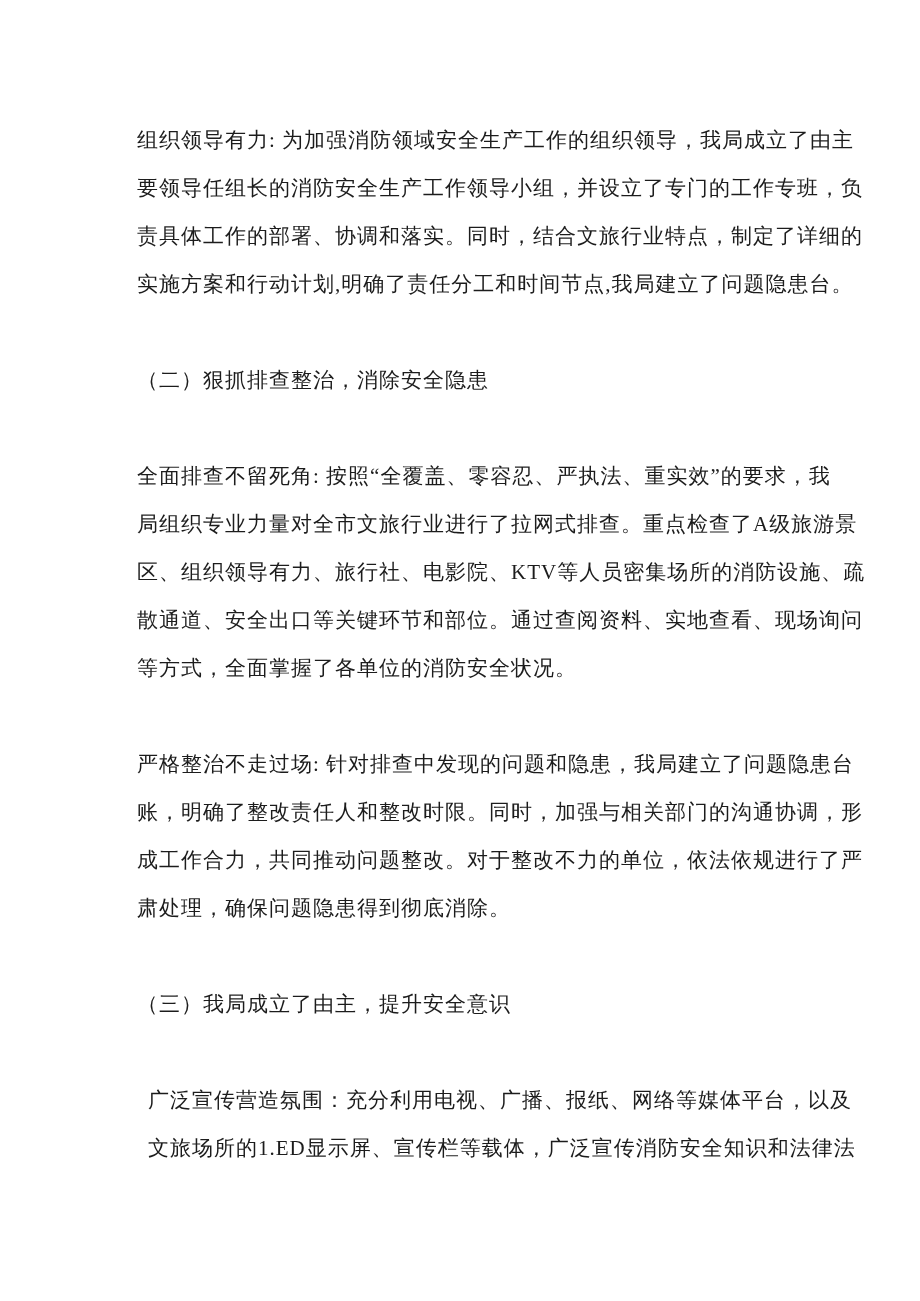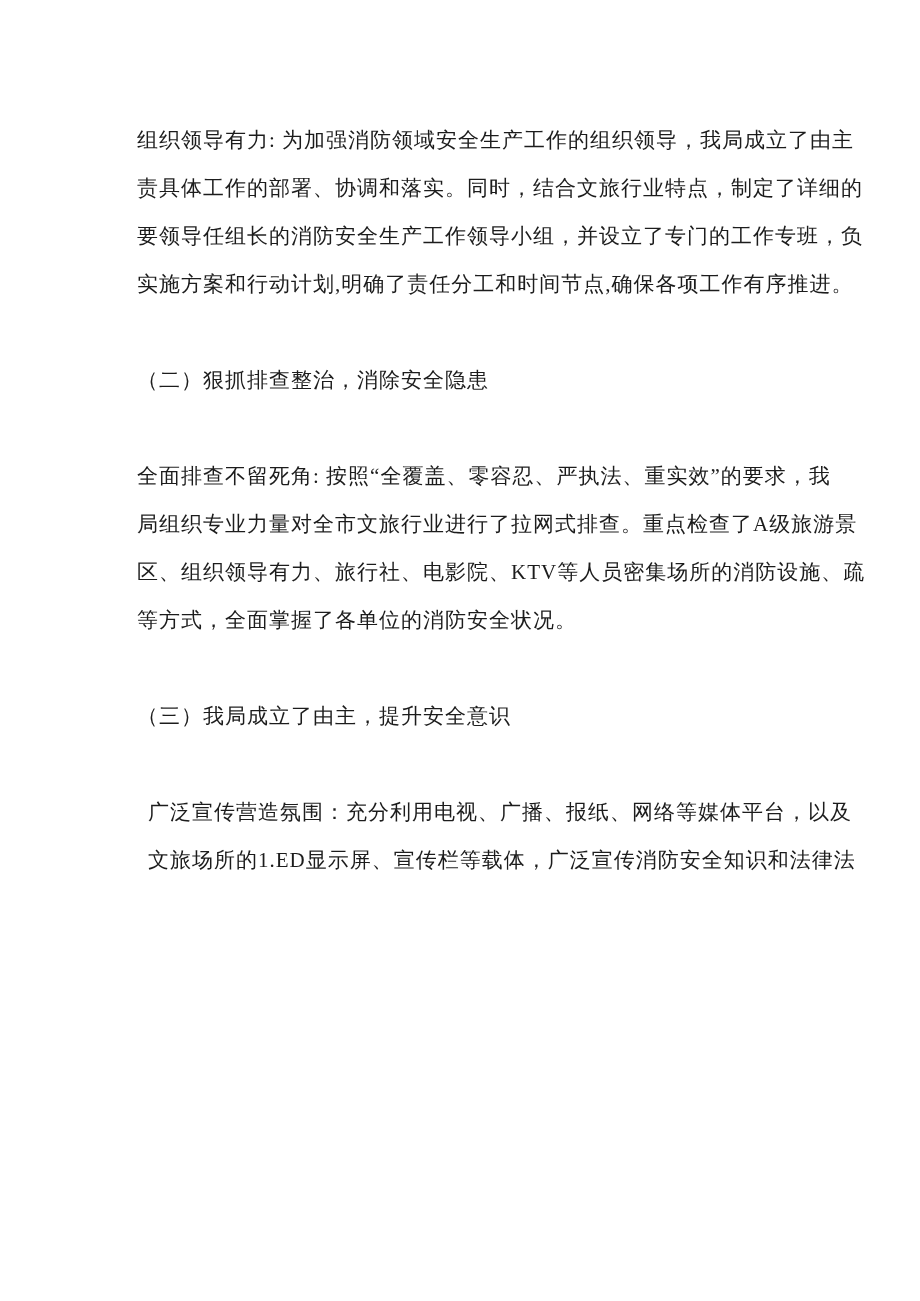--- a/index.html
+++ b/index.html
@@ -38,32 +38,39 @@
     color: #1c1c1c;
   }
 </style>
 </head>
 <body>
 
 <div class="page">
   <div class="content" id="document-body">
       <div class="para body">
         <div class="line">组织领导有力: 为加强消防领域安全生产工作的组织领导，我局成立了由主</div>
+        <div class="line">要领导任组长的消防安全生产工作领导小组，并设立了专门的工作专班，负</div>
         <div class="line">责具体工作的部署、协调和落实。同时，结合文旅行业特点，制定了详细的</div>
-        <div class="line">要领导任组长的消防安全生产工作领导小组，并设立了专门的工作专班，负</div>
-        <div class="line">实施方案和行动计划,明确了责任分工和时间节点,确保各项工作有序推进。</div>
+        <div class="line">实施方案和行动计划,明确了责任分工和时间节点,我局建立了问题隐患台。</div>
       </div>
       <div class="para heading">
         <div class="line">（二）狠抓排查整治，消除安全隐患</div>
       </div>
       <div class="para body">
         <div class="line">全面排查不留死角: 按照“全覆盖、零容忍、严执法、重实效”的要求，我</div>
         <div class="line">局组织专业力量对全市文旅行业进行了拉网式排查。重点检查了A级旅游景</div>
         <div class="line">区、组织领导有力、旅行社、电影院、KTV等人员密集场所的消防设施、疏</div>
+        <div class="line">散通道、安全出口等关键环节和部位。通过查阅资料、实地查看、现场询问</div>
         <div class="line">等方式，全面掌握了各单位的消防安全状况。</div>
+      </div>
+      <div class="para body">
+        <div class="line">严格整治不走过场: 针对排查中发现的问题和隐患，我局建立了问题隐患台</div>
+        <div class="line">账，明确了整改责任人和整改时限。同时，加强与相关部门的沟通协调，形</div>
+        <div class="line">成工作合力，共同推动问题整改。对于整改不力的单位，依法依规进行了严</div>
+        <div class="line">肃处理，确保问题隐患得到彻底消除。</div>
       </div>
       <div class="para heading">
         <div class="line">（三）我局成立了由主，提升安全意识</div>
       </div>
       <div class="para body">
         <div class="line">广泛宣传营造氛围：充分利用电视、广播、报纸、网络等媒体平台，以及</div>
         <div class="line">文旅场所的1.ED显示屏、宣传栏等载体，广泛宣传消防安全知识和法律法</div>
       </div>
     </div>
 </div>

